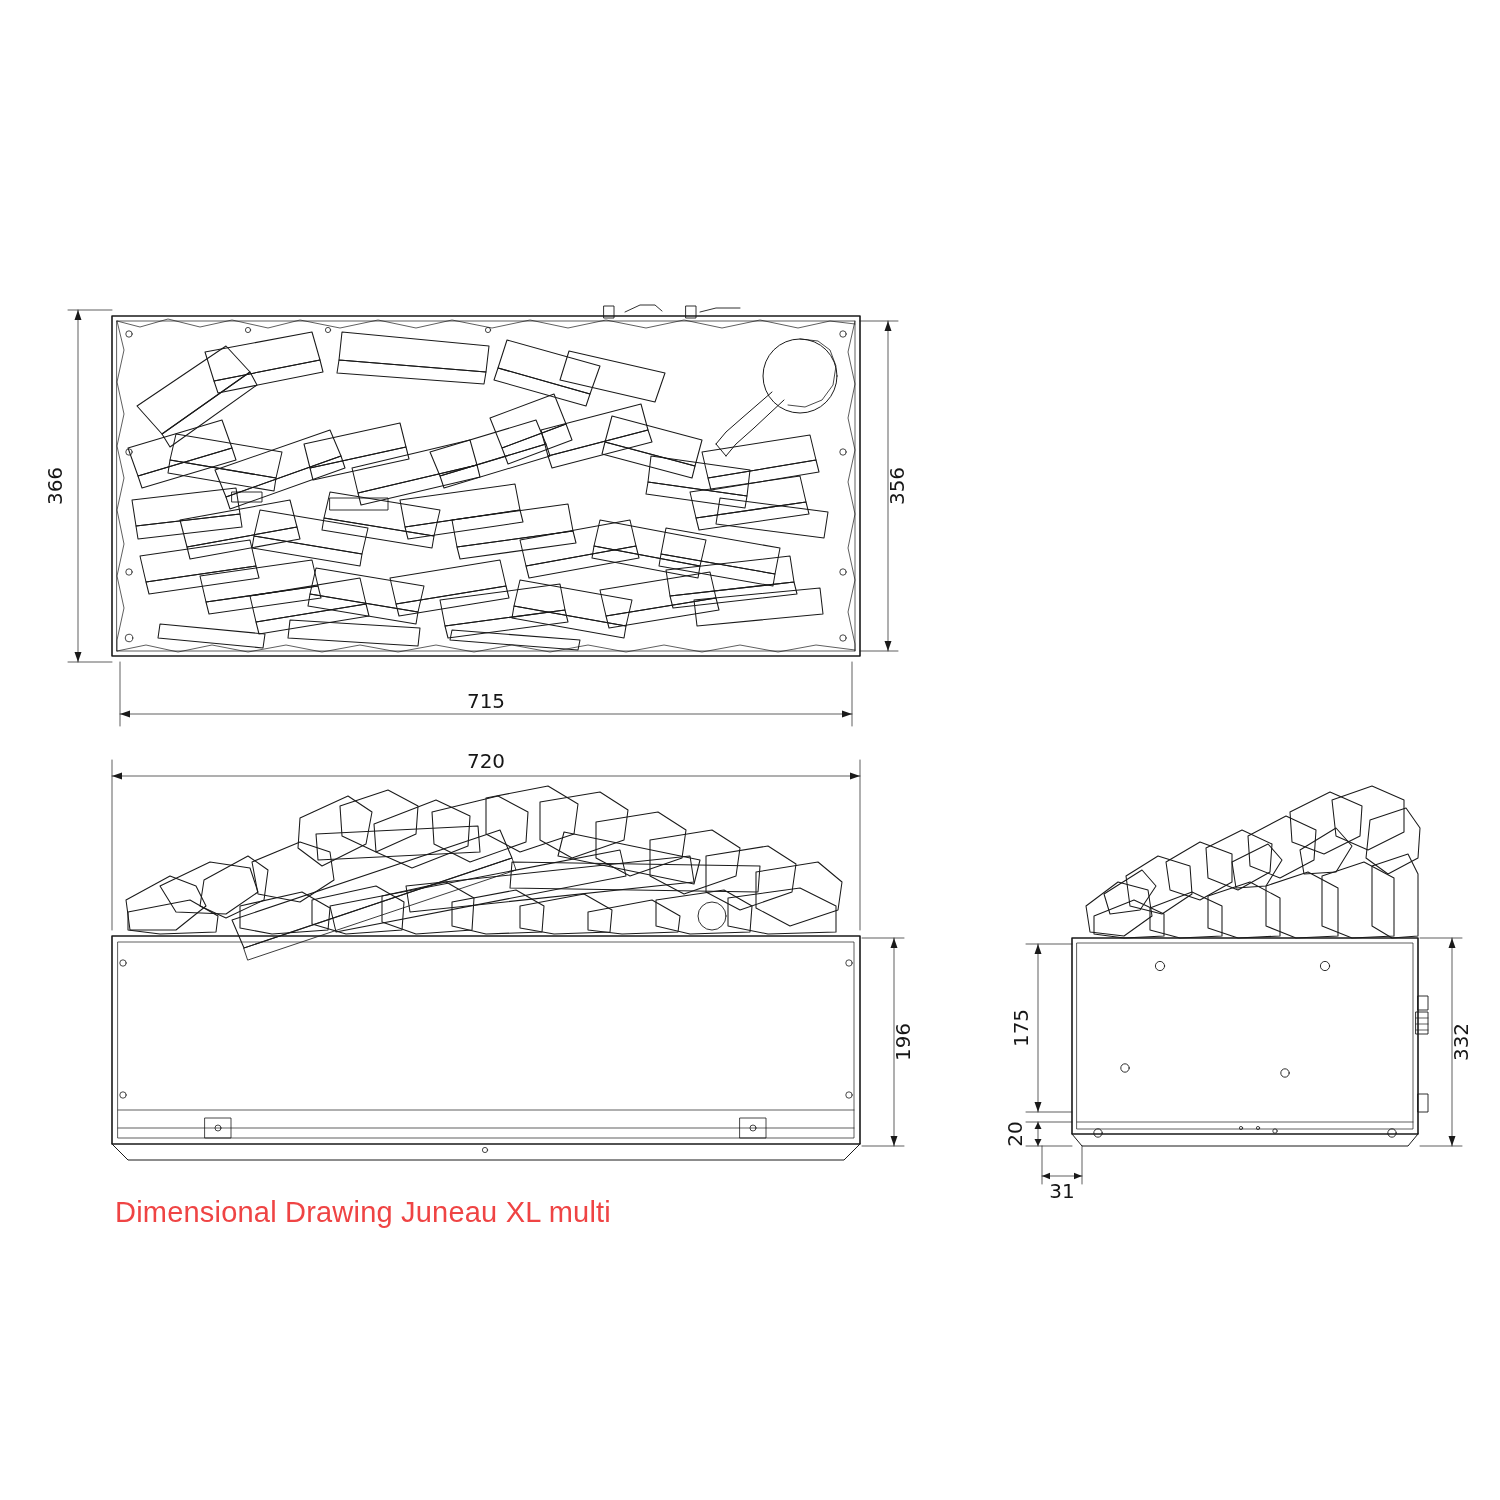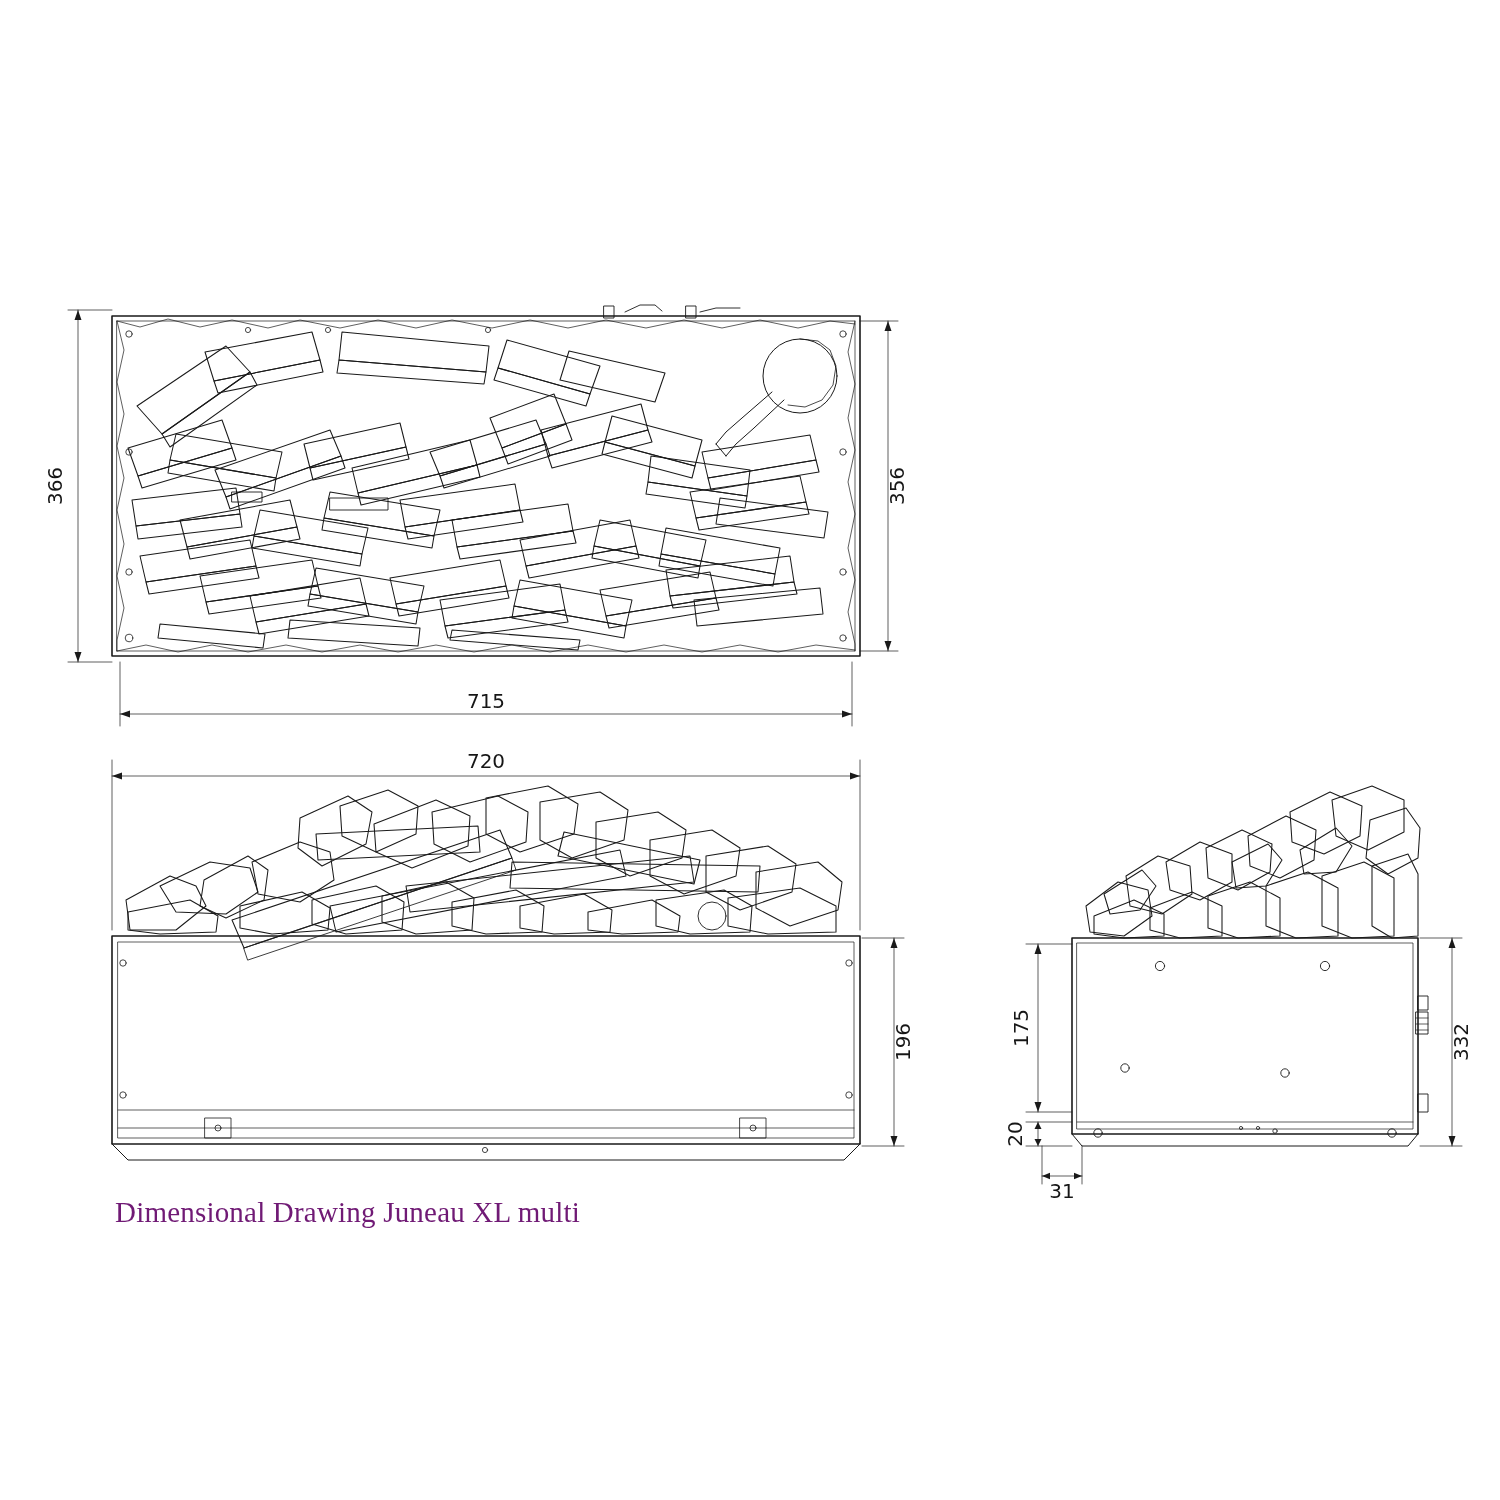--- a/index.html
+++ b/index.html
@@ -24,23 +24,23 @@
     left: 0;
     top: 0;
     width: 1500px;
     height: 1500px;
   }
   .caption {
     position: absolute;
     left: 115px;
     top: 1196px;
     font-size: 29px;
-    font-family: Liberation Serif, serif;
+    font-family: Liberation Sans, sans-serif;
     letter-spacing: 0.2px;
-    color: #701a75;
+    color: #ef4444;
     white-space: nowrap;
   }
   
 </style>
 </head>
 <body>
 
 <div id="sheet">
 
   <svg id="drawing-svg" viewBox="0 0 1500 1500">

